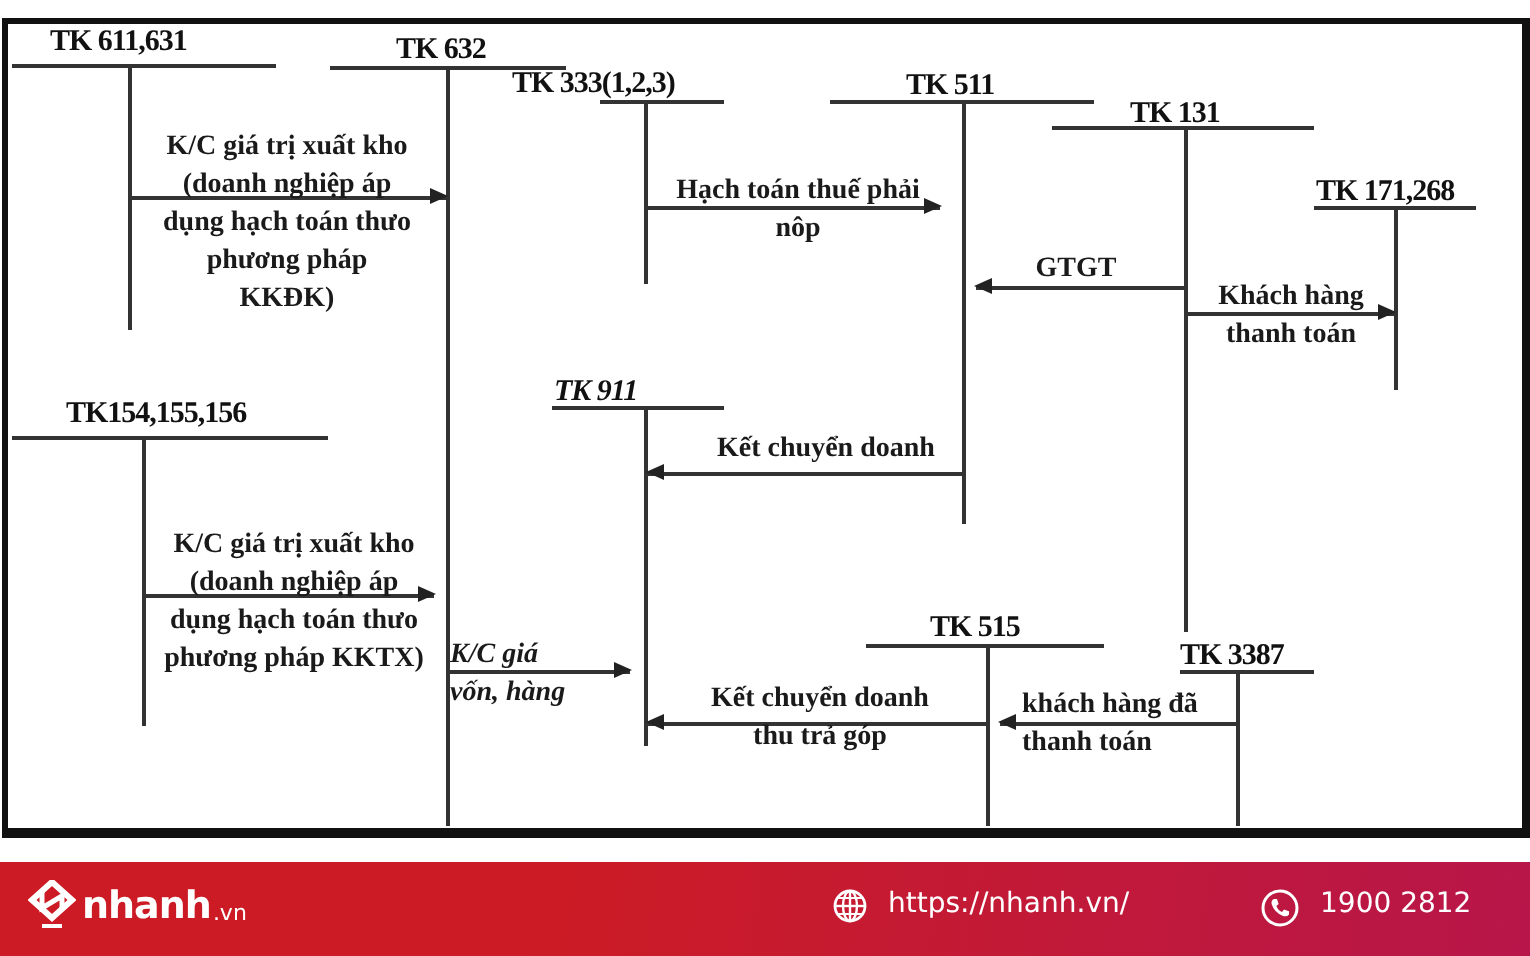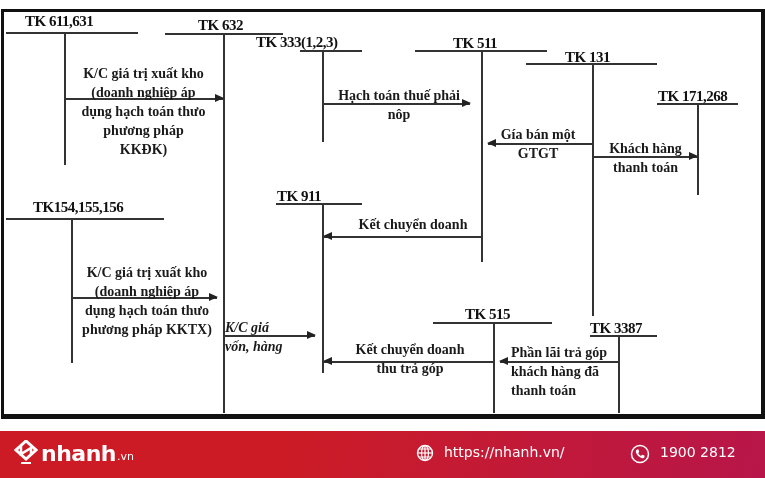--- a/index.html
+++ b/index.html
@@ -9,21 +9,21 @@
   .vline { position:absolute; width:1.5px; background:#333; }
   .acct { position:absolute; font-size:15px; font-weight:bold; letter-spacing:-0.5px; white-space:nowrap; color:#111; }
   .label { position:absolute; font-size:14px; font-weight:bold; line-height:19px; text-align:center; color:#1a1a1a; white-space:nowrap; }
   .arrow { position:absolute; height:1.5px; background:#333; }
   .arrow.right::after { content:""; position:absolute; right:-1px; top:-4px; border-left:9px solid #222; border-top:4.5px solid transparent; border-bottom:4.5px solid transparent; }
   .arrow.left::before { content:""; position:absolute; left:-1px; top:-4px; border-right:9px solid #222; border-top:4.5px solid transparent; border-bottom:4.5px solid transparent; }
 
   .footer { position:absolute; left:0; top:431px; width:765px; height:47px; background:linear-gradient(100deg,#cc1b24 0%,#cc1b24 35%,#c41a33 60%,#b8164a 100%); color:#fff; font-family:"DejaVu Sans","Liberation Sans",sans-serif; }
   .brand { position:absolute; left:14px; top:9px; display:flex; align-items:center; }
   .brand-logo { width:24px; height:26px; position:relative; }
-  .brand-name { font-size:22px; font-weight:bold; margin-left:3px; letter-spacing:-0.5px; }
+  .brand-name { font-size:19px; font-weight:bold; margin-left:3px; letter-spacing:-0.5px; }
   .brand-tld { font-size:11px; margin-left:1px; margin-top:6px; }
   .contact { position:absolute; top:13px; display:flex; align-items:flex-start; font-size:14px; }
   .contact svg { margin-right:10px; }
 </style>
 </head>
 <body>
 
 <div class="frame"></div>
 
 <div class="acct" style="left:25px;top:13px;">TK 611,631</div>
@@ -47,21 +47,21 @@
 <div class="vline" style="left:592px;top:63px;height:253px;"></div>
 
 <div class="acct" style="left:658px;top:88px;">TK 171,268</div>
 <div class="hline" style="left:657px;top:103px;width:81px;"></div>
 <div class="vline" style="left:697px;top:103px;height:92px;"></div>
 
 <div class="acct" style="left:33px;top:199px;">TK154,155,156</div>
 <div class="hline" style="left:6px;top:218px;width:158px;"></div>
 <div class="vline" style="left:71px;top:218px;height:145px;"></div>
 
-<div class="acct" style="left:277px;top:188px;">TK 911</div>
+<div class="acct" style="left:277px;top:188px;font-style:italic;">TK 911</div>
 <div class="hline" style="left:276px;top:203px;width:86px;"></div>
 <div class="vline" style="left:322px;top:203px;height:170px;"></div>
 
 <div class="acct" style="left:465px;top:306px;">TK 515</div>
 <div class="hline" style="left:433px;top:322px;width:119px;"></div>
 <div class="vline" style="left:493px;top:322px;height:91px;"></div>
 
 <div class="acct" style="left:590px;top:320px;">TK 3387</div>
 <div class="hline" style="left:590px;top:335px;width:67px;"></div>
 <div class="vline" style="left:618px;top:335px;height:78px;"></div>
@@ -76,21 +76,20 @@
 </div>
 
 <div class="arrow right" style="left:322px;top:103px;width:148px;"></div>
 <div class="label" style="left:322px;top:86px;width:154px;">
   <div>Hạch toán thuế phải</div>
   <div>nôp</div>
 </div>
 
 <div class="arrow left" style="left:488px;top:143px;width:104px;"></div>
 <div class="label" style="left:488px;top:125px;width:100px;">
-  <div>Gía bán một</div>
   <div>GTGT</div>
 </div>
 
 <div class="arrow right" style="left:592px;top:156px;width:105px;"></div>
 <div class="label" style="left:598px;top:139px;width:95px;text-align:center;">
   <div>Khách hàng</div>
   <div>thanh toán</div>
 </div>
 
 <div class="arrow left" style="left:324px;top:236px;width:157px;"></div>
@@ -113,21 +112,20 @@
 </div>
 
 <div class="arrow left" style="left:324px;top:361px;width:169px;"></div>
 <div class="label" style="left:340px;top:340px;width:140px;">
   <div>Kết chuyển doanh</div>
   <div>thu trả góp</div>
 </div>
 
 <div class="arrow left" style="left:500px;top:361px;width:118px;"></div>
 <div class="label" style="left:511px;top:343px;width:120px;text-align:left;">
-  <div>Phần lãi trả góp</div>
   <div>khách hàng đã</div>
   <div>thanh toán</div>
 </div>
 
 <div class="footer">
   <div class="brand">
     <span class="brand-logo">
       <svg width="24" height="26" viewBox="0 0 24 26">
         <path d="M12 1 L22 10 L12 19 L2 10 Z" fill="none" stroke="#fff" stroke-width="3"></path>
         <path d="M7 6 L7 14 L17 8 L17 15" fill="none" stroke="#fff" stroke-width="2.5"></path>

